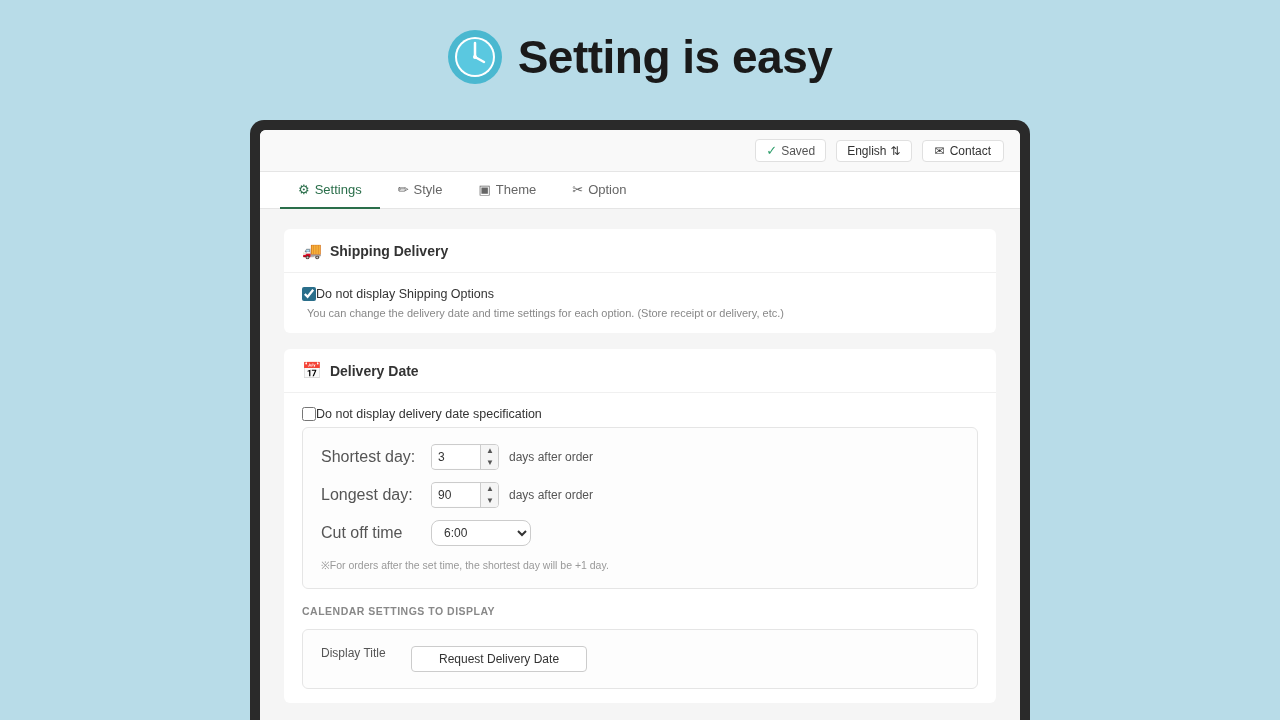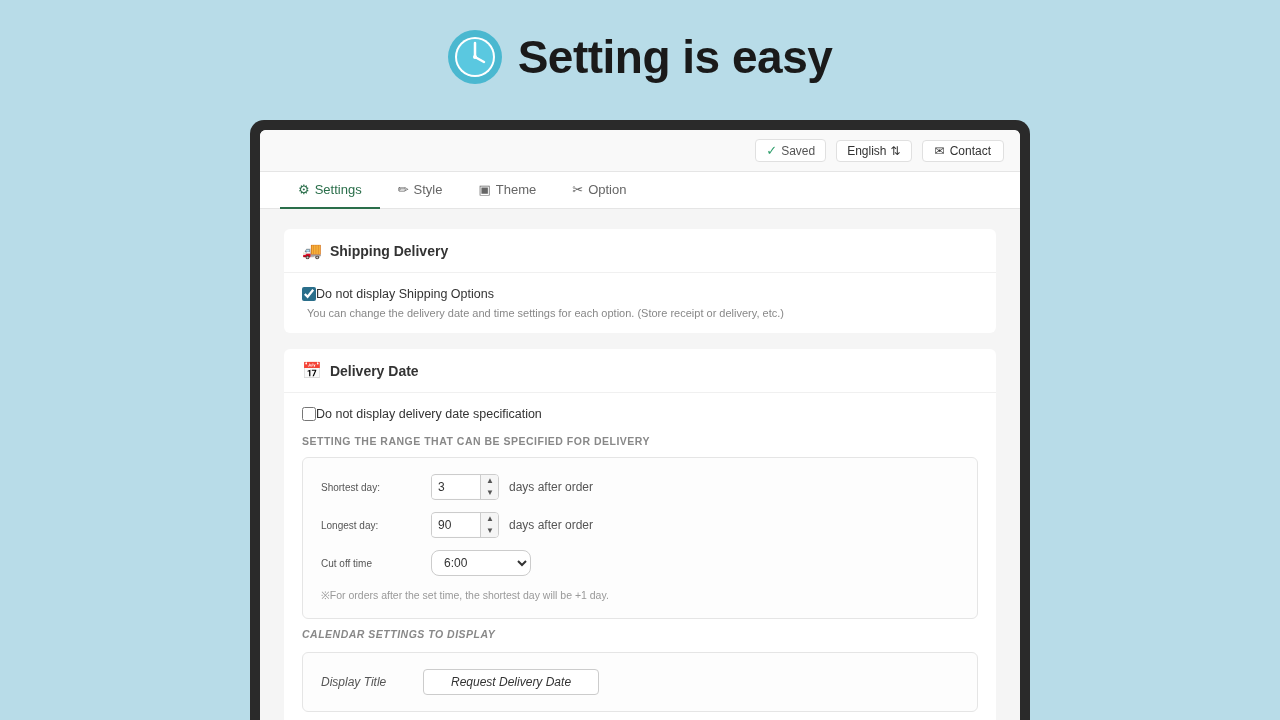--- a/index.html
+++ b/index.html
@@ -227,21 +227,21 @@
       align-items: center;
       gap: 10px;
       margin-bottom: 12px;
     }
 
     .field-row:last-child {
       margin-bottom: 0;
     }
 
     .field-label {
-      font-size: 10px;
+      font-size: 16px;
       color: #555;
       width: 100px;
       flex-shrink: 0;
     }
 
     .number-input-wrapper {
       display: flex;
       align-items: center;
       border: 1px solid #ccc;
       border-radius: 4px;
@@ -307,22 +307,21 @@
       font-size: 10.5px;
       font-weight: 600;
       color: #888;
       letter-spacing: 0.5px;
       text-transform: uppercase;
       margin: 0 0 12px 0;
     }
 
     .display-title-row {
       display: flex;
-      align-items: center;
-      gap: 12px;
+      gap: 0;
     }
 
     .display-title-label {
       font-size: 12px;
       color: #555;
       width: 90px;
     }
 
     .display-title-value {
       border: 1px solid #ccc;
@@ -406,21 +405,20 @@
           <div class="section-header">
             <span class="section-icon">📅</span>
             <span>Delivery Date</span>
           </div>
           <div class="section-body">
             <div class="checkbox-row">
               <input type="checkbox" id="deliveryChk" style="">
               <label class="checkbox-label" for="deliveryChk">Do not display delivery date specification</label>
             </div>
 
-            <div class="range-section-label">SETTING THE RANGE THAT CAN BE SPECIFIED FOR DELIVERY</div>
 
             <div class="range-box">
 
               <div class="field-row">
                 <span class="field-label">Shortest day:</span>
                 <div class="number-input-wrapper">
                   <input type="text" value="3" style="">
                   <div class="spinner-btns">
                     <button>▲</button>
                     <button>▼</button>
@@ -449,21 +447,21 @@
                   <option>8:00</option>
                   <option>9:00</option>
                   <option>10:00</option>
                   <option>12:00</option>
                 </select>
               </div>
 
               <div class="note-text">※For orders after the set time, the shortest day will be +1 day.</div>
             </div>
 
-            <div style="margin-top: 9px; font-style: italic;">
+            <div style="margin-top: 16px;">
               <div class="calendar-section-label">CALENDAR SETTINGS TO DISPLAY</div>
               <div class="range-box">
                 <div class="display-title-row">
                   <span class="display-title-label">Display Title</span>
                   <div class="display-title-value">Request Delivery Date</div>
                 </div>
               </div>
             </div>
 
           </div>

